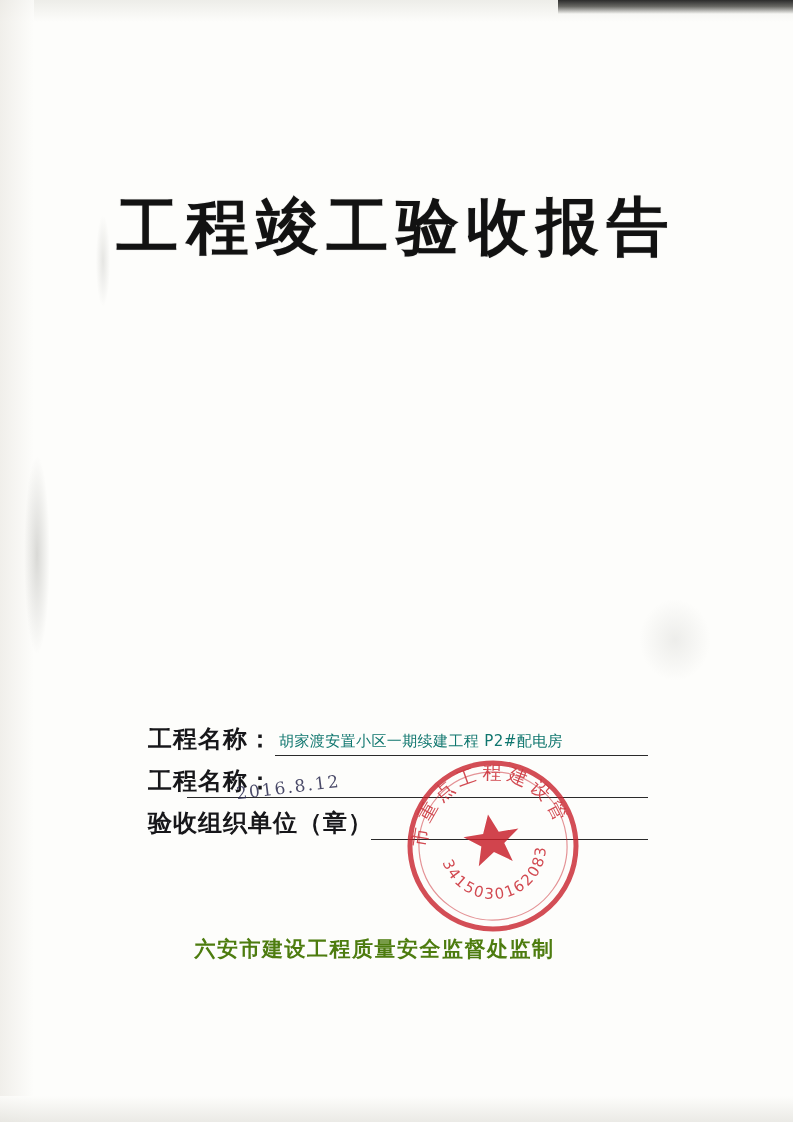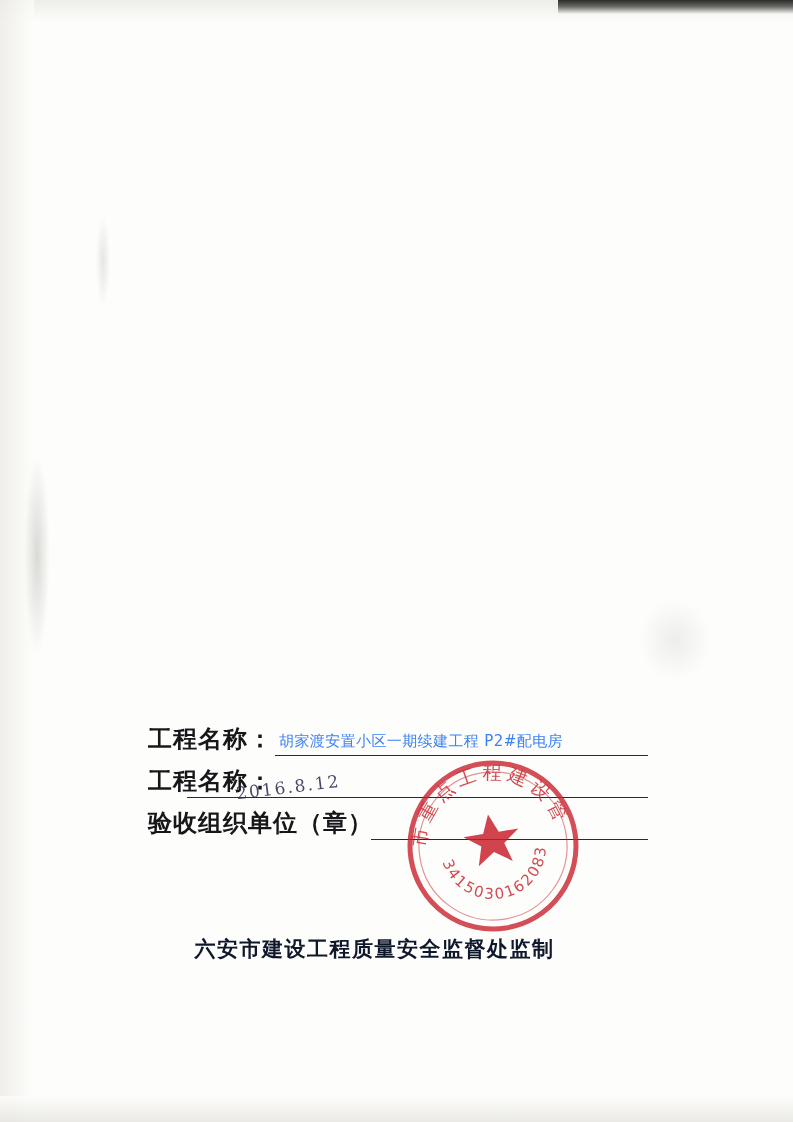--- a/index.html
+++ b/index.html
@@ -118,21 +118,21 @@
   }
   .row1 .rule { left: 2px; }
   .row2 .rule { left: -86px; }
   .row3 .rule { left: -2px; }
 
   .typed-value {
     position: absolute;
     left: 6px; bottom: 5px;
     font-family: "DejaVu Sans", sans-serif;
     font-size: 15px;
-    color: #3b82f6;
+    color: #0f766e;
     white-space: nowrap;
     letter-spacing: .4px;
   }
 
   
   .handwritten-date {
     position: absolute;
     left: 236px; top: 777px;
     font-family: "DejaVu Serif", serif;
     font-size: 17px;
@@ -155,36 +155,37 @@
   
   .doc-footer {
     position: absolute;
     left: 0; top: 935px;
     width: 749px;
     text-align: center;
     font-family: "DejaVu Serif", serif;
     font-size: 21px;
     font-weight: 600;
     letter-spacing: 1.5px;
-    color: #0f172a;
+    color: #4d7c0f;
   }
 </style>
 </head>
 <body>
 
 <div class="page">
 
   <div class="scan-edge-top"></div>
   <div class="scan-dark-corner"></div>
   <div class="scan-edge-left"></div>
   <div class="scan-edge-bottom"></div>
   <div class="scan-smudge-a"></div>
   <div class="scan-smudge-b"></div>
   <div class="scan-smudge-c"></div>
 
+  <div class="doc-title">工程竣工验收报告</div>
 
   <div class="form-block">
 
     <div class="form-row row1">
       <span class="form-label">工程名称：</span>
       <span class="form-value-wrap">
         <span class="typed-value">胡家渡安置小区一期续建工程 P2#配电房</span>
         <span class="rule"></span>
       </span>
     </div>

